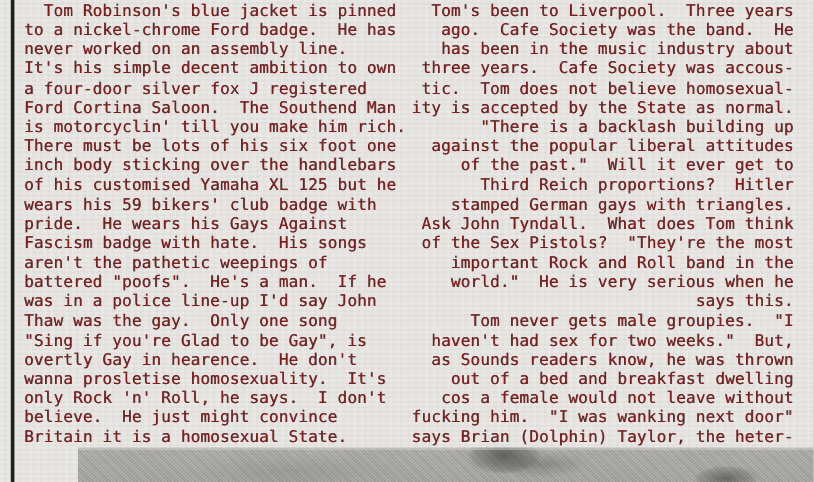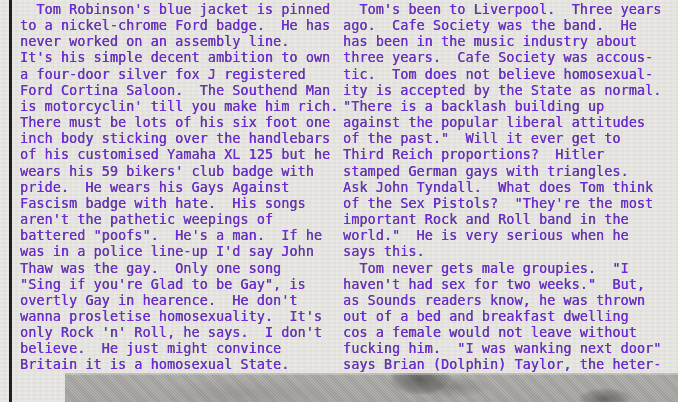--- a/index.html
+++ b/index.html
@@ -31,26 +31,26 @@
     background:#1f1f1e;
   }
   pre.col{
     position:absolute;
     margin:0;
     top:2px;
     font-family:"DejaVu Sans Mono", monospace;
     font-size:13.4px;
     line-height:16.15px;
     letter-spacing:0.1px;
-    color:#6d28d9;
+    color:#7f1d1d;
     text-shadow:0.35px 0 0 rgba(46,45,44,0.75);
     white-space:pre;
   }
   pre.col-left{ left:20px; }
-  pre.col-right{ left:343px; }
+  pre.col-right{ left:343px;text-align:right; }
   .photo-strip{
     position:absolute;
     left:65px; right:0;
     top:373px; height:29px;
     background:
       radial-gradient(ellipse 42px 22px at 355px 6px,  rgba(40,40,38,0.55), rgba(40,40,38,0.18) 60%, transparent 75%),
       radial-gradient(ellipse 60px 16px at 385px 14px, rgba(60,58,55,0.30), transparent 70%),
       radial-gradient(ellipse 34px 14px at 540px 26px, rgba(45,44,42,0.50), rgba(45,44,42,0.15) 65%, transparent 80%),
       radial-gradient(ellipse 120px 20px at 180px 20px, rgba(120,118,114,0.25), transparent 75%),
       repeating-linear-gradient(45deg, rgba(255,255,255,0.10) 0 1px, rgba(0,0,0,0.06) 1px 2px),

